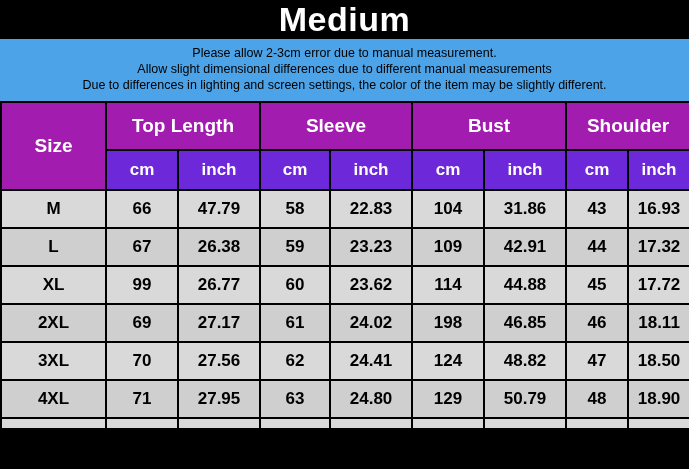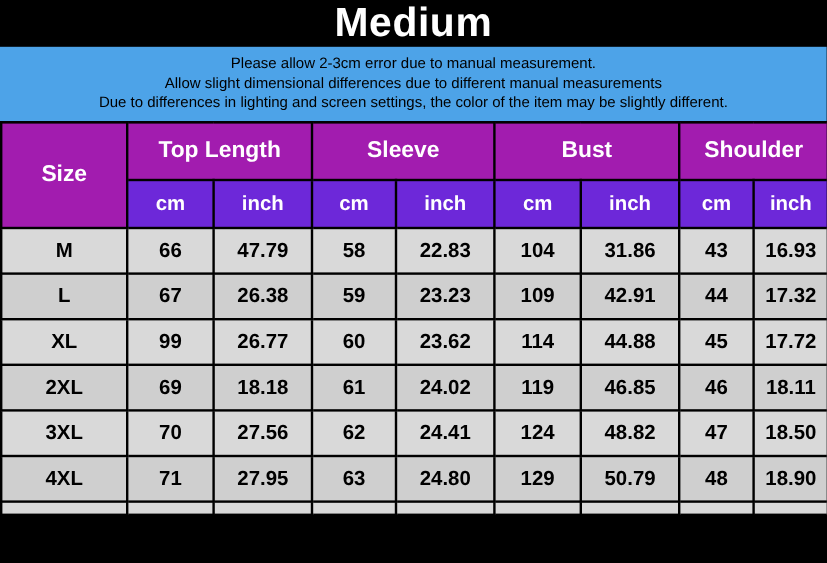--- a/index.html
+++ b/index.html
@@ -189,24 +189,24 @@
           <td>60</td>
           <td>23.62</td>
           <td>114</td>
           <td>44.88</td>
           <td>45</td>
           <td>17.72</td>
         </tr>
         <tr class="alt">
           <td class="size-col">2XL</td>
           <td>69</td>
-          <td>18.18</td>
+          <td>27.17</td>
           <td>61</td>
           <td>24.02</td>
-          <td>119</td>
+          <td>198</td>
           <td>46.85</td>
           <td>46</td>
           <td>18.11</td>
         </tr>
         <tr>
           <td class="size-col">3XL</td>
           <td>70</td>
           <td>27.56</td>
           <td>62</td>
           <td>24.41</td>

